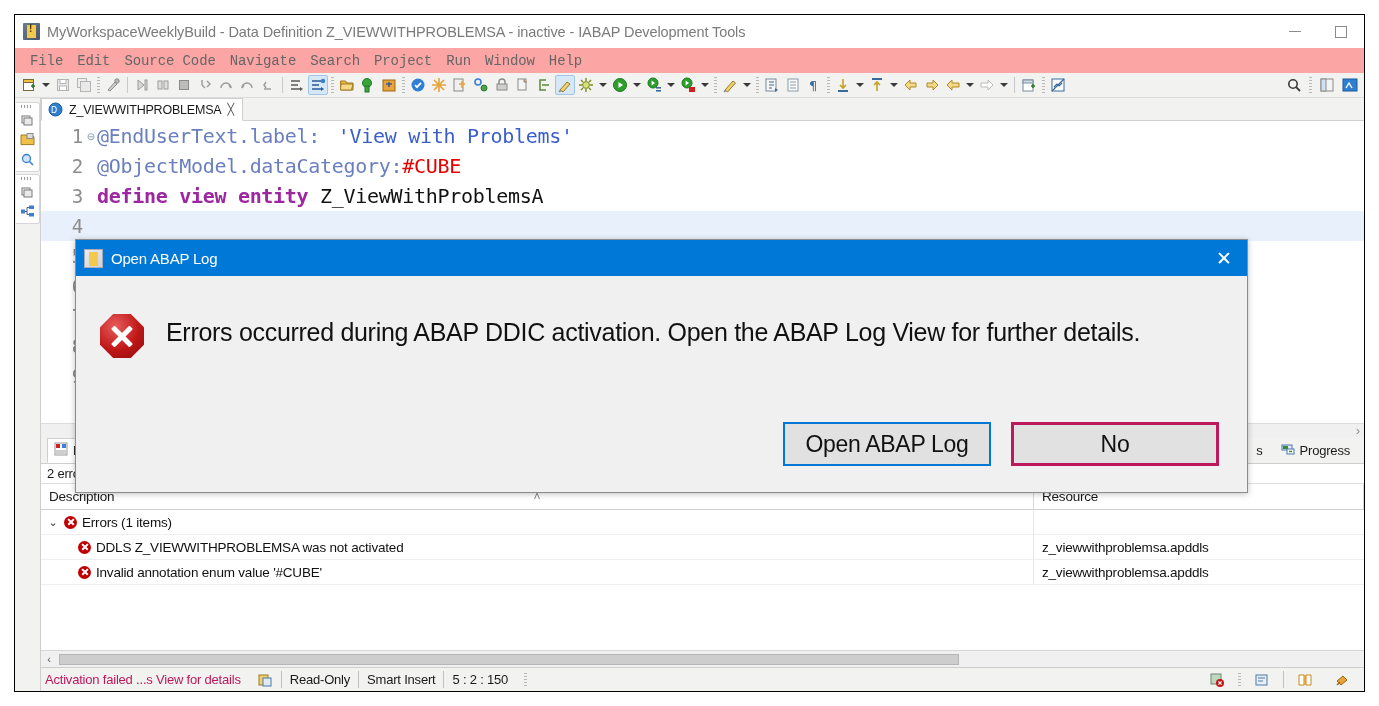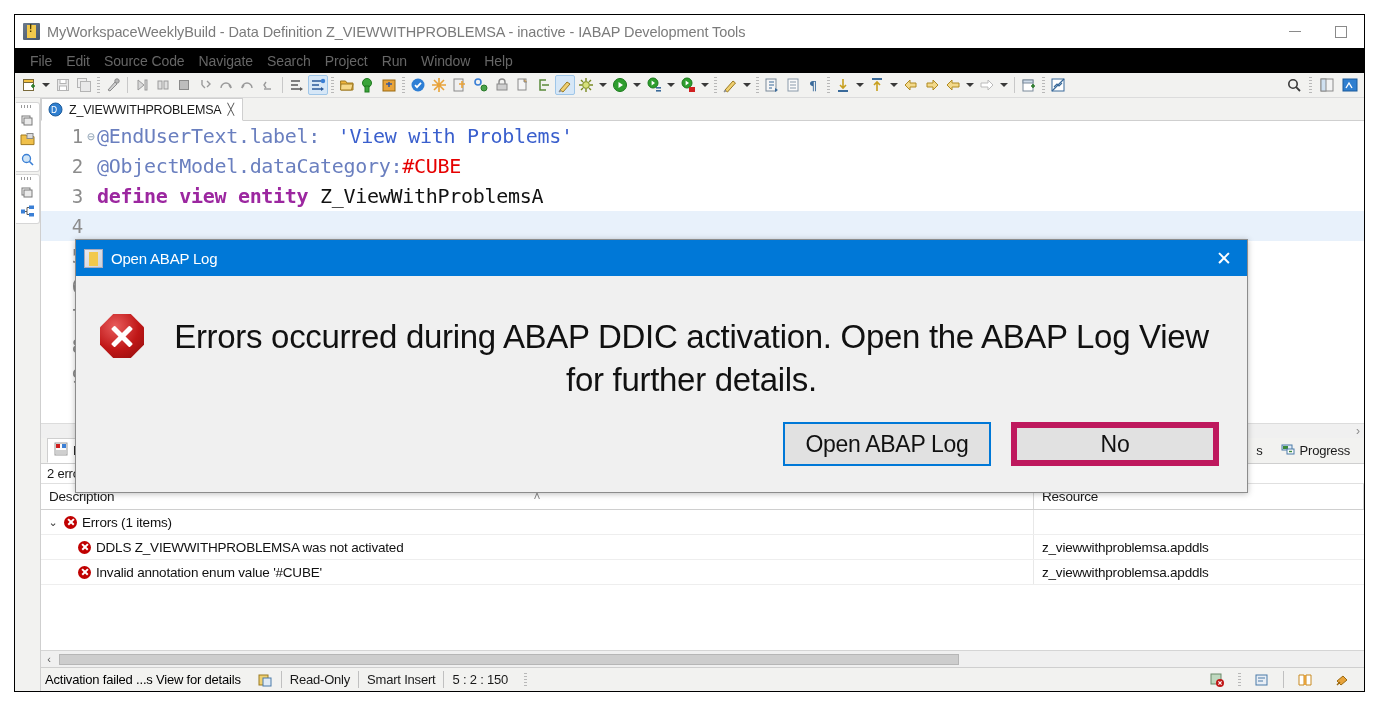--- a/index.html
+++ b/index.html
@@ -50,22 +50,23 @@
     width: 46px; height: 33px;
     display: flex; align-items: center; justify-content: center;
   }
   .win-min-glyph { width: 12px; height: 1.5px; background: #8a8a8a; }
   .win-max-glyph { width: 12px; height: 12px; border: 1.5px solid #8a8a8a; }
 
   
   .menubar {
     height: 25px; flex: 0 0 25px;
     display: flex; align-items: center;
-    background: #000000;
+    background: #fca5a5;
     padding-left: 8px;
+    font-family: Liberation Mono, monospace;
   }
   .menu-item {
     font-size: 14px; color: #666666;
     padding: 0 7px; white-space: nowrap;
     letter-spacing: -0.1px;
   }
 
   
   .toolbar {
     height: 25px; flex: 0 0 25px;
@@ -211,21 +212,21 @@
   .pv-hscroll .thumb { height:11px; background:#cdcdcd; border:1px solid #b6b6b6;
                        margin-left:2px; width:900px; }
 
   
   .statusbar {
     height:24px; flex:0 0 24px; background:#f2f2f0; border-top:1px solid #cfcfcf;
     display:flex; align-items:center; font-size:13px; color:#1a1a1a;
     letter-spacing:-0.2px;
   }
   .sb-cell { height:100%; display:flex; align-items:center; padding:0 8px; }
-  .sb-err { color:#000000; padding-left:4px; }
+  .sb-err { color:#be185d; padding-left:4px; }
   .sb-div { width:1px; height:17px; background:#c0c0c0; }
   .sb-dots { width:3px; height:14px;
      background: repeating-linear-gradient(to bottom,#b8b8b8 0 1px,transparent 1px 3px); }
   .sb-right { margin-left:auto; display:flex; align-items:center; gap:5px; padding-right:6px; }
 
   
   .dlg {
     position:absolute; left:60px; top:224px; width:1173px; height:254px;
     background:#f0f0f0; border:1px solid #8c8c8c;
     box-shadow: 0 1px 6px rgba(0,0,0,.25);
@@ -257,27 +258,27 @@
     background: radial-gradient(circle at 35% 28%, #e85c5c 0%, #c01717 55%, #8e0d0d 100%);
     clip-path: polygon(30% 0,70% 0,100% 30%,100% 70%,70% 100%,30% 100%,0 70%,0 30%);
     border: 0;
   }
   .dlg-icon .oct::before, .dlg-icon .oct::after {
     content:""; position:absolute; left:9px; top:20px; width:26px; height:5px;
     background:#ffffff; border-radius:1px;
   }
   .dlg-icon .oct::before { transform: rotate(45deg); }
   .dlg-icon .oct::after  { transform: rotate(-45deg); }
-  .dlg-msg { font-size:33px; color:#111111; letter-spacing:-0.3px; line-height:1.3; padding-top:4px;text-align:center;}
+  .dlg-msg { font-size:25px; color:#111111; letter-spacing:-0.3px; line-height:1.3; padding-top:4px;}
   .dlg-buttons {
     flex:0 0 auto; display:flex; justify-content:flex-end; align-items:center;
     gap:20px; padding:0 28px 26px 0;
   }
   .dbtn {
-    height:44px; min-width:208px; background:#e1e1e1; border:6px solid #be185d;
+    height:44px; min-width:208px; background:#e1e1e1; border:3px solid #be185d;
     display:flex; align-items:center; justify-content:center;
     font-size:23px; color:#111111; letter-spacing:-0.3px;
   }
   .dbtn.primary { background:#e1e1e1; border:2px solid #0078d7; }
 </style>
 </head>
 <body>
 
 <div id="app">
 

